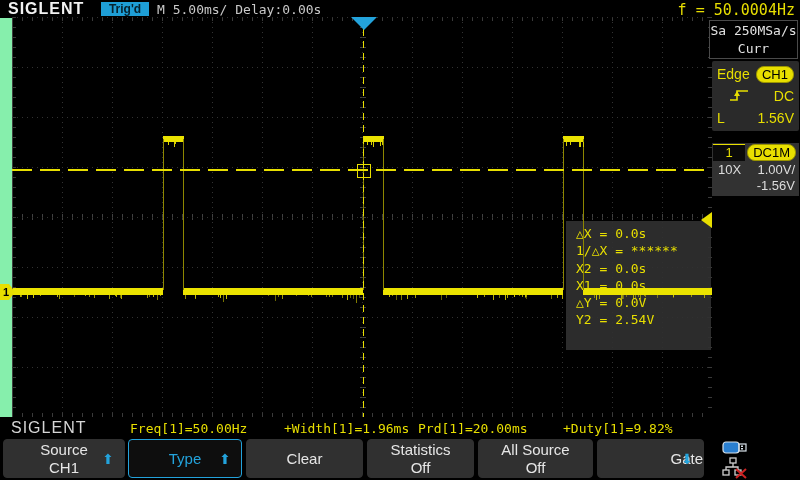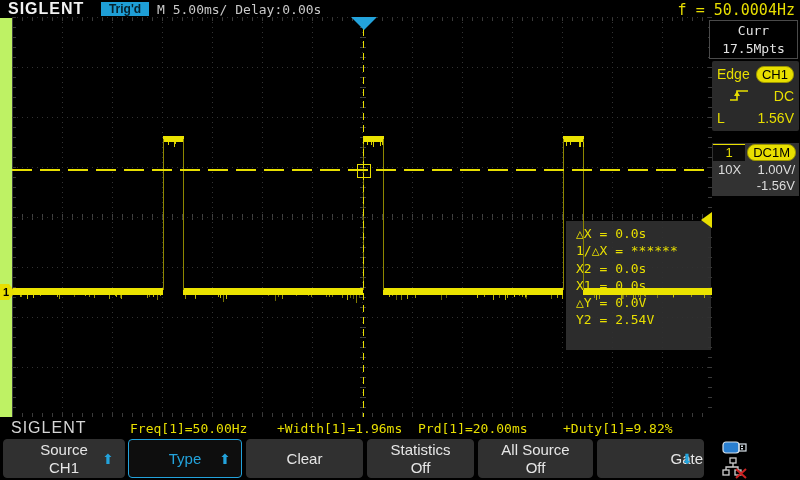--- a/index.html
+++ b/index.html
@@ -1,16 +1,16 @@
 <!DOCTYPE html>
 <html><head>
 <meta charset="utf-8">
 <style>
   html,body{margin:0;padding:0;background:#000;}
-  .screen{position:relative;width:800px;height:480px;background:#bef264;overflow:hidden;
+  .screen{position:relative;width:800px;height:480px;background:#86efac;overflow:hidden;
           font-family:"Liberation Sans",sans-serif;-webkit-font-smoothing:none;}
   .mono{font-family:"DejaVu Sans Mono",monospace;}
   
   .header{position:absolute;left:0;top:0;width:800px;height:18px;background:#000;}
   .logo{position:absolute;left:8px;top:0px;color:#f2f2f2;font-weight:bold;font-size:16px;letter-spacing:1px;}
   .trig-badge{position:absolute;left:101px;top:2px;width:48px;height:14px;background:#1e9ed6;color:#06222e;
               font-size:12px;font-weight:bold;text-align:center;line-height:14px;}
   .timebase{position:absolute;left:157px;top:2px;color:#c9c9c9;font-size:13px;}
   .freqcounter{position:absolute;right:5px;top:1px;color:#e8df00;font-size:15px;}
   
@@ -257,20 +257,21 @@
       <div class="ch-tag" style="left: -12px; top: 267px; width: 15px; height: 16px;">1</div>
       <div class="cursor-h" style="left: 0px; top: 152px; width: 700px; height: 2px;"></div>
       <div class="cursor-v" style="left: 351px; top: 0px; width: 1px; height: 400px;"></div>
       <div class="cursor-handle" style="left: 345px; top: 147px; width: 12px; height: 12px;"></div>
       <div class="trig-pos" style="left: 339px; top: 0px; width: 0px; height: 0px;"></div>
       <div class="trig-lvl" style="left: 689px; top: 195px; width: 0px; height: 0px;"></div>
     </div>
 
   <div class="sidebar">
     <div class="acq-box mono">
+      <div>Sa 250MSa/s</div>
       <div>Curr 17.5Mpts</div>
     </div>
     <div class="trig-box">
       <div class="trig-row" style="top:4px;">
         <span>Edge</span>
         <span class="src-badge">CH1</span>
       </div>
       <div class="trig-row" style="top:26px;">
         <span style="margin-left:12px;">
           <svg width="20" height="14" viewBox="0 0 20 14">
@@ -292,21 +293,21 @@
         <span>10X</span>
         <span>1.00V/</span>
       </div>
       <div class="chan-row3">-1.56V</div>
     </div>
   </div>
 
   <div class="measure-bar">
     <span class="measure-title">SIGLENT</span>
     <span class="measure-item mono" id="mi0" style="left:130px">Freq[1]=50.00Hz</span>
-    <span class="measure-item mono" id="mi1" style="left:277px">+Width[1]=1.96ms</span>
+    <span class="measure-item mono" id="mi1" style="left:284px">+Width[1]=1.96ms</span>
     <span class="measure-item mono" id="mi2" style="left:418px">Prd[1]=20.00ms</span>
     <span class="measure-item mono" id="mi3" style="left:563px">+Duty[1]=9.82%</span>
   </div>
 
   <div class="menu" id="menu">
     <div class="statusicons">
       <span style="position:absolute;left:0;top:0;">
         <svg width="26" height="15" viewBox="0 0 26 15">
           <rect x="1" y="2" width="16" height="11" rx="3" fill="#2a7fd0" stroke="#d8e2ea" stroke-width="1.2"></rect>
           <rect x="17" y="4" width="7" height="7" fill="none" stroke="#d8e2ea" stroke-width="1.2"></rect>

